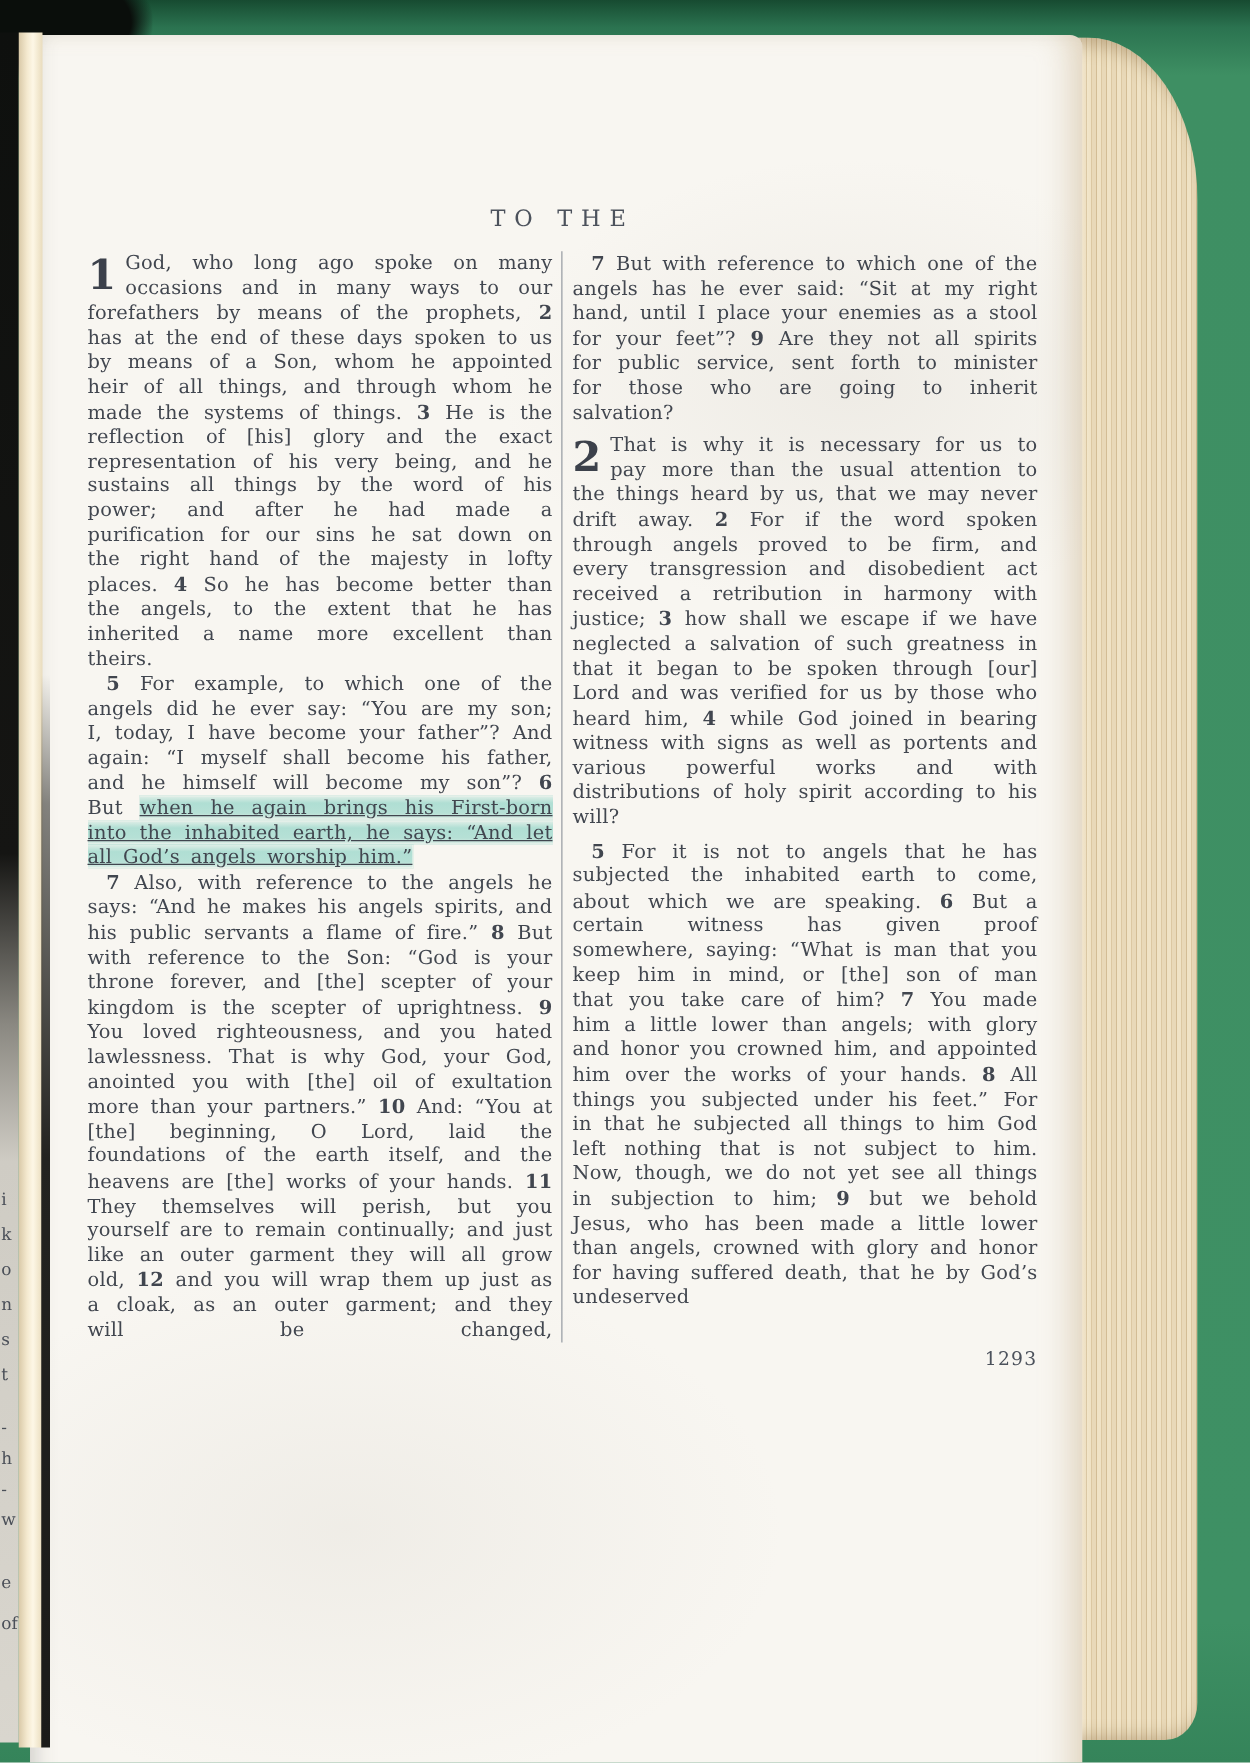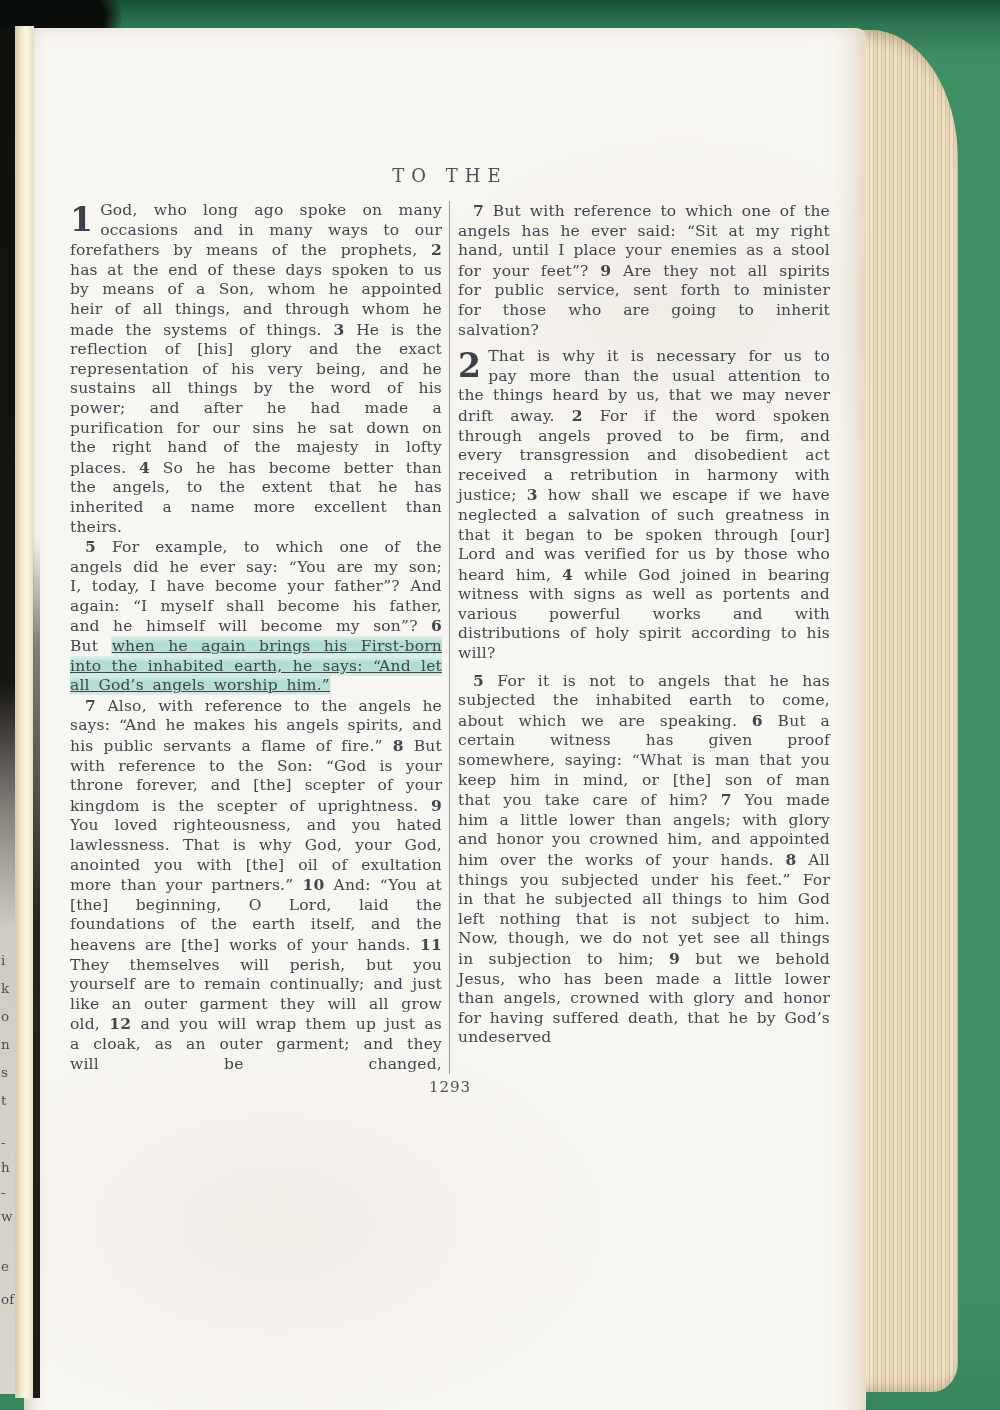--- a/index.html
+++ b/index.html
@@ -71,21 +71,21 @@
   .col p.runs-on { text-align-last: justify; }
   .chap-num {
     float: left; font-size: 33px; line-height: 34px; font-weight: bold;
     margin: 2px 7px 0 0; color: #3c414b;
   }
   .hl {
     background: linear-gradient(180deg, rgba(104,199,182,.18), rgba(104,199,182,.5) 30%, rgba(104,199,182,.46) 75%, rgba(104,199,182,.2));
     box-shadow: 0 0 0 1px rgba(104,199,182,.18);
     text-decoration: underline;
   }
-  .page-number { text-align: center; margin-top: 4px; font-size: 15px; color: #4c525c; letter-spacing: 1px; }
+  .page-number { text-align: right; margin-top: 4px; font-size: 15px; color: #4c525c; letter-spacing: 1px; }
   b { font-weight: bold; }
 </style>
 </head>
 <body>
 
 <div class="scene">
 
   <div class="corner-blob"></div>
 
   <div class="left-sliver">

